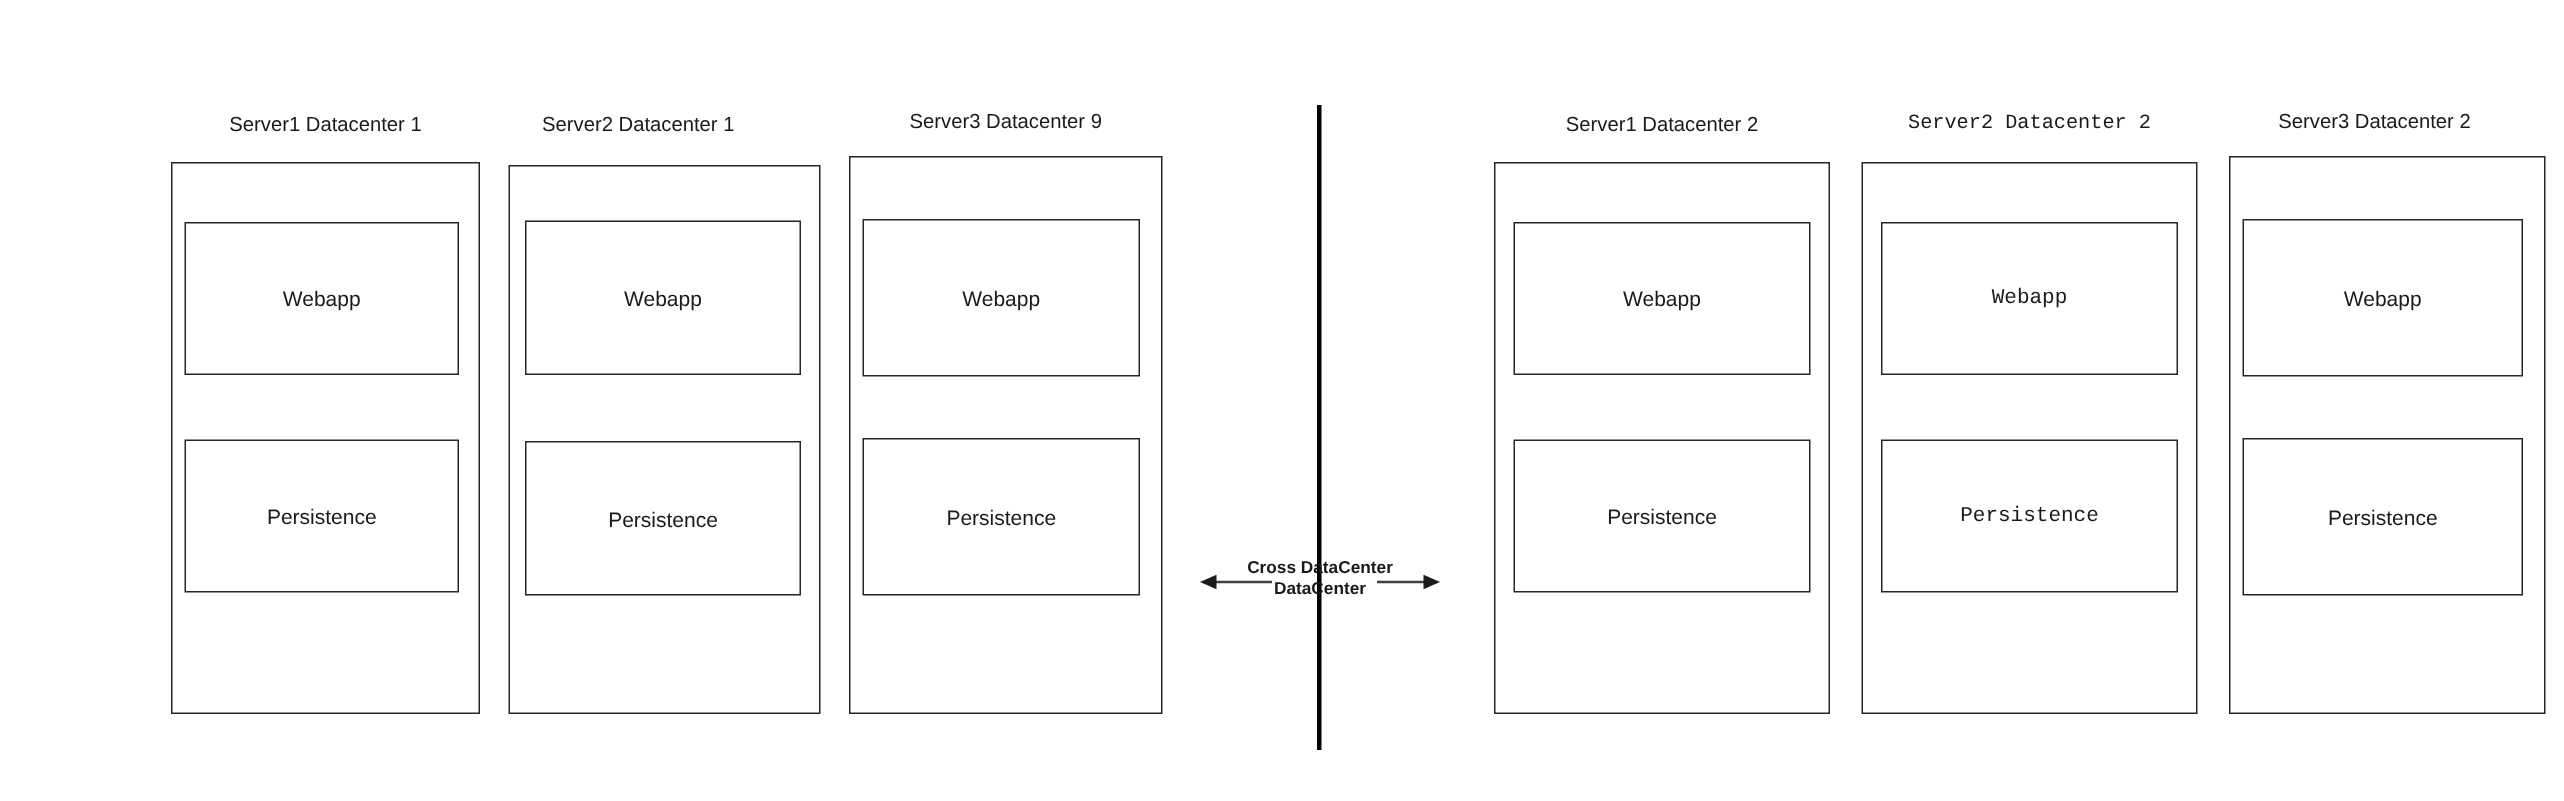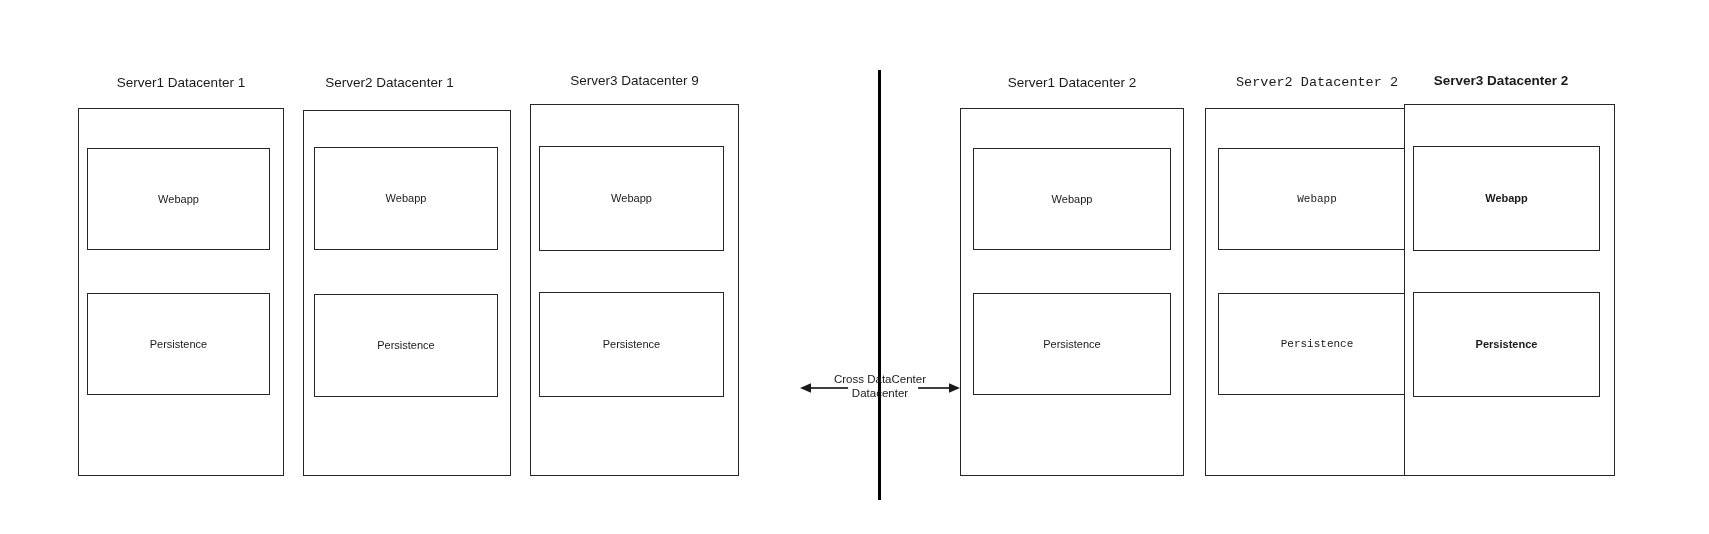--- a/index.html
+++ b/index.html
@@ -12,20 +12,21 @@
     width: 1709px;
     height: 534px;
     background: #ffffff;
     font-family: "Liberation Sans", sans-serif;
     overflow: hidden;
   }
 
   
   .server-col {
     position: absolute;
+    margin-left: 36px;
   }
   .server-title {
     position: absolute;
     left: 0;
     width: 100%;
     text-align: center;
     font-size: 13.5px;
     color: #1a1a1a;
     white-space: nowrap;
     line-height: 1;
@@ -41,35 +42,36 @@
     position: absolute;
     left: 0;
     box-sizing: border-box;
     border: 1.6px solid #262626;
     background: #ffffff;
     display: flex;
     align-items: center;
     justify-content: center;
   }
   .inner-label {
-    font-size: 11px;
+    font-size: 14px;
     color: #1a1a1a;
     white-space: nowrap;
     line-height: 1;
   }
 
   
   .divider {
     position: absolute;
     background: #000000;
   }
 
   
   .replication {
     position: absolute;
+    font-weight: bold;
   }
   .repl-label {
     position: absolute;
     text-align: center;
     font-size: 11.5px;
     color: #1a1a1a;
     line-height: 1.25;
     white-space: nowrap;
   }
   .repl-svg {
@@ -127,21 +129,21 @@
         <path d="M 10 38 L 21 33.2 L 21 42.8 Z" fill="#1a1a1a"></path>
       </g>
 
       <g>
         <line x1="128" y1="38" x2="163" y2="38" stroke="#404040" stroke-width="1.8"></line>
         <path d="M 170 38 L 159 33.2 L 159 42.8 Z" fill="#1a1a1a"></path>
       </g>
     </svg>
     <div class="repl-label" style="left:0; top:22px; width:180px;">
       <div>Cross DataCenter</div>
-      <div>Datacenter</div>
+      <div>DataCenter</div>
     </div>
   </div>
 
   <div class="server-col" style="left:960px; top:70px; width:224px; height:410px;">
     <div class="server-title" style="top:6px;">Server1 Datacenter 2</div>
     <div class="server-box" style="top:38px; width:224px; height:368px;"></div>
     <div class="inner-box" style="left:13px; top:78px; width:198px; height:102px;">
       <span class="inner-label">Webapp</span>
     </div>
     <div class="inner-box" style="left:13px; top:223px; width:198px; height:102px;">
@@ -153,21 +155,21 @@
     <div class="server-title" style="top:6px;">Server2 Datacenter 2</div>
     <div class="server-box" style="top:38px; width:224px; height:368px;"></div>
     <div class="inner-box" style="left:13px; top:78px; width:198px; height:102px;">
       <span class="inner-label">Webapp</span>
     </div>
     <div class="inner-box" style="left:13px; top:223px; width:198px; height:102px;">
       <span class="inner-label">Persistence</span>
     </div>
   </div>
 
-  <div class="server-col" style="left:1404px; top:68px; width:194px; height:412px;font-weight:bold;">
+  <div class="server-col" style="left:1450px; top:68px; width:194px; height:412px;">
     <div class="server-title" style="top:6px;">Server3 Datacenter 2</div>
     <div class="server-box" style="top:36px; width:211px; height:372px;"></div>
     <div class="inner-box" style="left:9px; top:78px; width:187px; height:105px;">
       <span class="inner-label">Webapp</span>
     </div>
     <div class="inner-box" style="left:9px; top:224px; width:187px; height:105px;">
       <span class="inner-label">Persistence</span>
     </div>
   </div>
 

